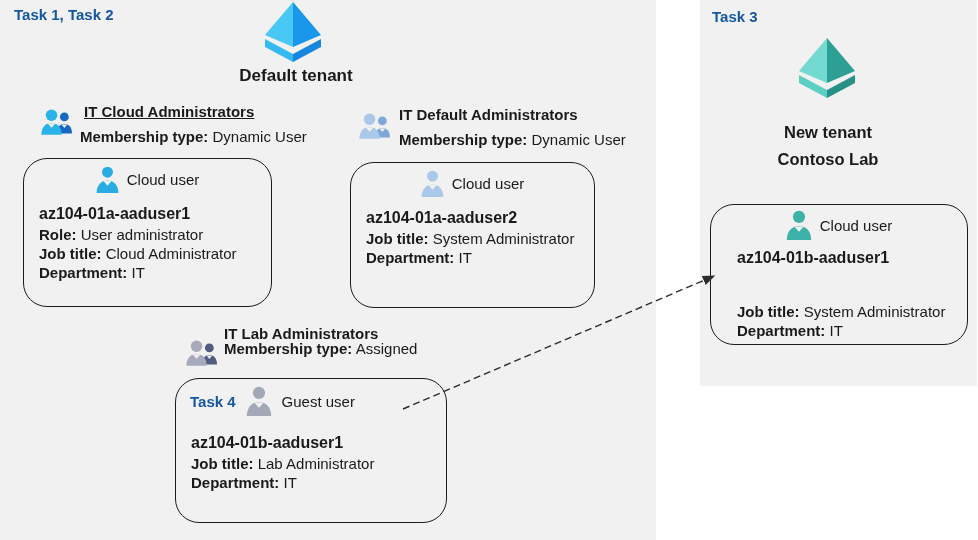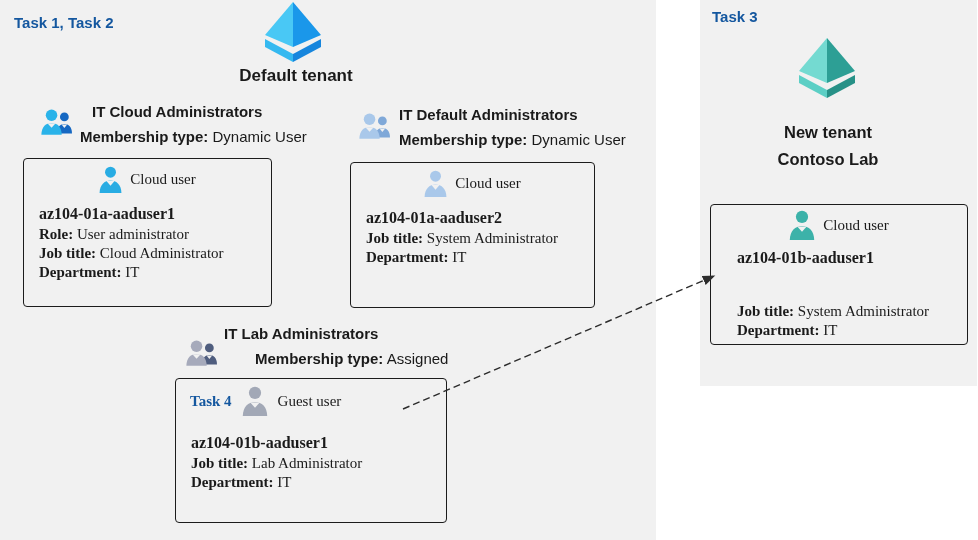--- a/index.html
+++ b/index.html
@@ -15,42 +15,42 @@
   .panel-right{left:700px;top:0;width:277px;height:386px;}
 
   .task-label{font-weight:700;font-size:15px;color:#14579f;white-space:nowrap;}
   .tenant-title{font-weight:700;font-size:17px;text-align:center;white-space:nowrap;}
   .tenant-title-2line{font-weight:700;font-size:16.5px;text-align:center;line-height:27px;}
 
   .group-title{font-weight:700;font-size:15px;white-space:nowrap;}
   .group-sub{font-size:15px;white-space:nowrap;}
   .b{font-weight:700;}
 
-  .card{position:absolute;border:1.4px solid #1c1c1c;border-radius:4px;background:transparent;box-sizing:border-box;font-family:Liberation Serif, serif;}
+  .card{position:absolute;border:1.4px solid #1c1c1c;border-radius:24px;background:transparent;box-sizing:border-box;}
   .card-header{display:flex;align-items:center;justify-content:center;gap:8px;padding-top:7px;font-size:15px;}
   .card-header.left{justify-content:flex-start;padding-left:14px;gap:10px;}
   .card-name{font-weight:700;font-size:16px;padding-left:15px;margin-top:12px;white-space:nowrap;}
   .card-fields{padding-left:15px;margin-top:2px;font-size:15px;line-height:19px;}
   .card-fields div{white-space:nowrap;}
 
   .rcard-name{font-weight:700;font-size:16px;padding-left:26px;margin-top:9px;white-space:nowrap;}
   .rcard-fields{padding-left:26px;margin-top:35px;font-size:15px;line-height:19px;}
 
   svg{display:block;}
   .overlay{position:absolute;left:0;top:0;pointer-events:none;}
 </style>
 </head>
 <body>
 
 <div class="canvas">
 
   <div class="panel panel-left"></div>
   <div class="panel panel-right"></div>
 
-  <div class="abs task-label" style="left:14px;top:6px;margin-top:8px;">Task 1, Task 2</div>
+  <div class="abs task-label" style="left:14px;top:6px;">Task 1, Task 2</div>
   <div class="abs task-label" style="left:712px;top:8px;">Task 3</div>
 
   <div class="abs" style="left:259px;top:2px;width:68px;height:62px;">
     <svg width="68" height="62" viewBox="0 0 64 62">
       <polygon points="32,0 4,33 32,45" fill="#49c8f5"></polygon>
       <polygon points="32,0 60,33 32,45" fill="#1a97ea"></polygon>
       <polygon points="4,37 32,52 32,60 4,45" fill="#35b9f0"></polygon>
       <polygon points="60,37 32,52 32,60 60,45" fill="#1786dd"></polygon>
     </svg>
   </div>
@@ -59,21 +59,21 @@
   <div class="abs" style="left:41px;top:106px;width:33px;height:34px;">
     <svg width="33" height="32" viewBox="0 0 36 32">
       <circle cx="25.5" cy="10.5" r="4.8" fill="#1668c2"></circle>
       <path d="M17.5,28.5 C17.5,21.5 21,18.3 25.5,18.3 C30,18.3 33.8,21.5 33.8,28.5 Z" fill="#1668c2"></path>
       <polygon points="22.5,18.6 28.5,18.6 25.5,22.5" fill="#f1f1f1"></polygon>
       <circle cx="11.5" cy="8.6" r="6.3" fill="#2ab3e9"></circle>
       <path d="M0.4,30 C0.6,21 5.4,17 11.5,17 C17.6,17 22.4,21 22.6,30 Z" fill="#2ab3e9"></path>
       <polygon points="7,17.3 16,17.3 11.5,22.3" fill="#f1f1f1"></polygon>
     </svg>
   </div>
-  <div class="abs group-title" style="left:92px;top:103px;">IT Cloud Administrators</div>
+  <div class="abs group-title" style="left:84px;top:103px;text-decoration:underline;">IT Cloud Administrators</div>
   <div class="abs group-sub" style="left:80px;top:128px;">
     <span class="b">Membership type:</span>
     <span>Dynamic User</span>
   </div>
 
   <div class="card" style="left:23px;top:158px;width:249px;height:149px;">
     <div class="card-header">
       <svg width="23" height="27" viewBox="0 0 24 28">
         <circle cx="12" cy="6.4" r="5.7" fill="#28ace3"></circle>
         <path d="M0.6,28 C0.8,19.5 5.6,15 12,15 C18.4,15 23.2,19.5 23.4,28 Z" fill="#28ace3"></path>
@@ -125,21 +125,21 @@
     <svg width="33" height="32" viewBox="0 0 36 32">
       <circle cx="25.5" cy="10.5" r="4.8" fill="#4f5d7e"></circle>
       <path d="M17.5,28.5 C17.5,21.5 21,18.3 25.5,18.3 C30,18.3 33.8,21.5 33.8,28.5 Z" fill="#4f5d7e"></path>
       <polygon points="22.5,18.6 28.5,18.6 25.5,22.5" fill="#f1f1f1"></polygon>
       <circle cx="11.5" cy="8.6" r="6.3" fill="#a6aabb"></circle>
       <path d="M0.4,30 C0.6,21 5.4,17 11.5,17 C17.6,17 22.4,21 22.6,30 Z" fill="#a6aabb"></path>
       <polygon points="7,17.3 16,17.3 11.5,22.3" fill="#f1f1f1"></polygon>
     </svg>
   </div>
   <div class="abs group-title" style="left:224px;top:325px;">IT Lab Administrators</div>
-  <div class="abs group-sub" style="left:224px;top:350px;margin-left:31px;">
+  <div class="abs group-sub" style="left:224px;top:340px;">
     <span class="b">Membership type:</span>
     <span>Assigned</span>
   </div>
 
   <div class="card" style="left:175px;top:378px;width:272px;height:145px;">
     <div class="card-header left">
       <span class="task-label">Task 4</span>
       <svg width="26" height="30" viewBox="0 0 24 28">
         <circle cx="12" cy="6.4" r="5.7" fill="#a2a8b6"></circle>
         <path d="M0.6,28 C0.8,19.5 5.6,15 12,15 C18.4,15 23.2,19.5 23.4,28 Z" fill="#a2a8b6"></path>

